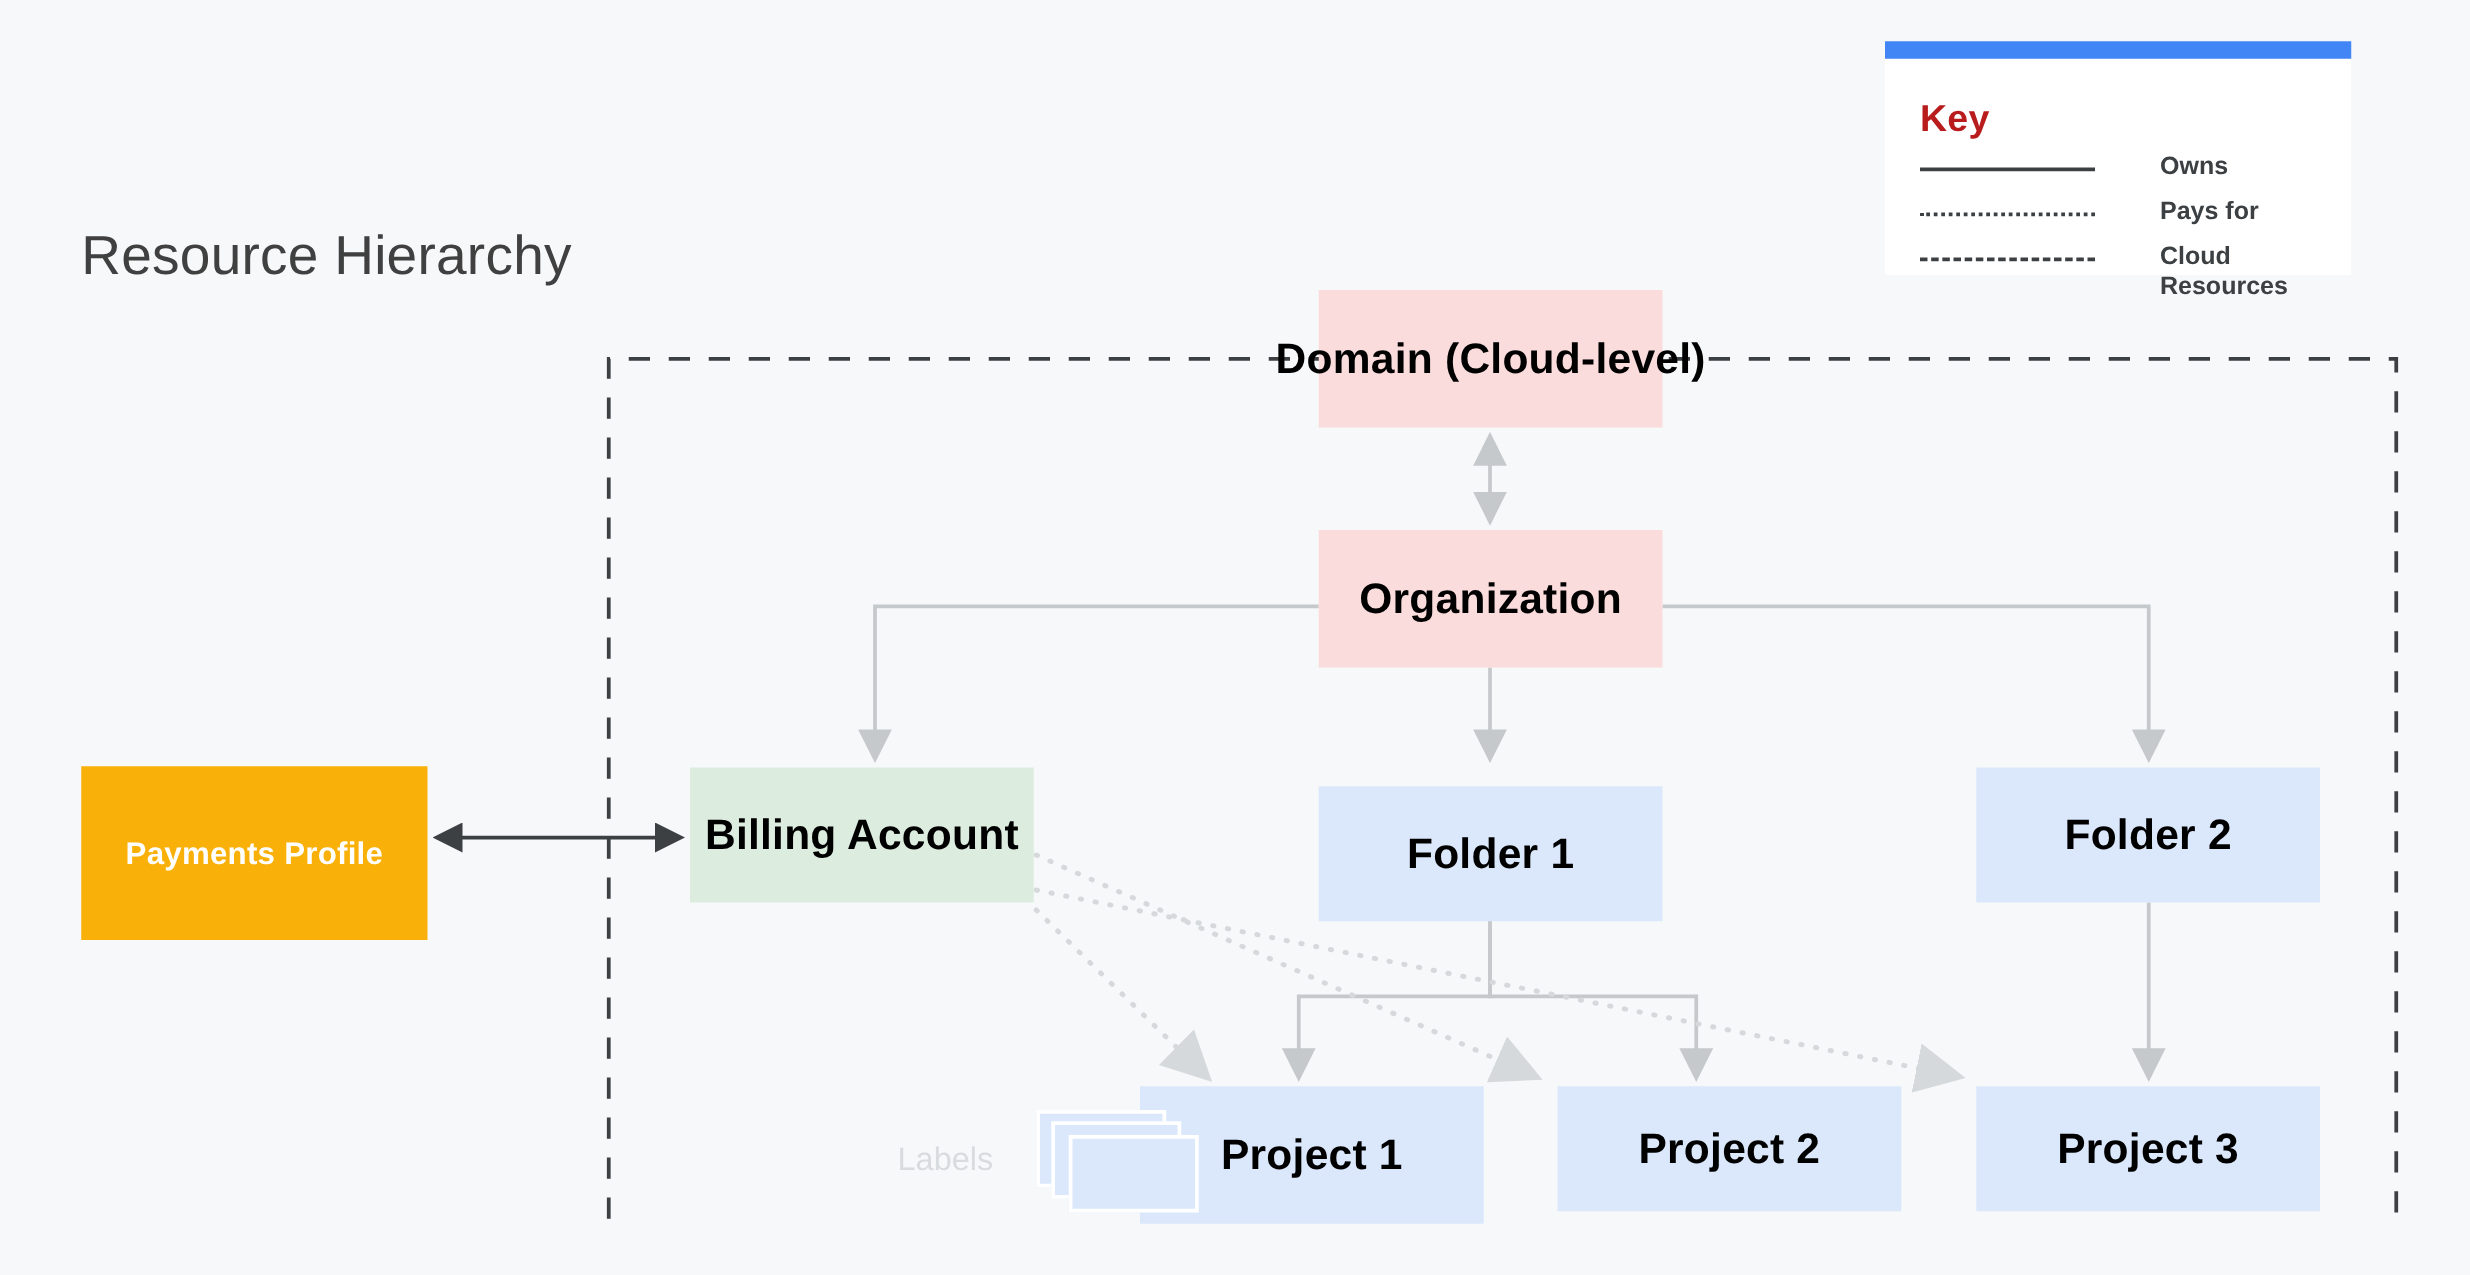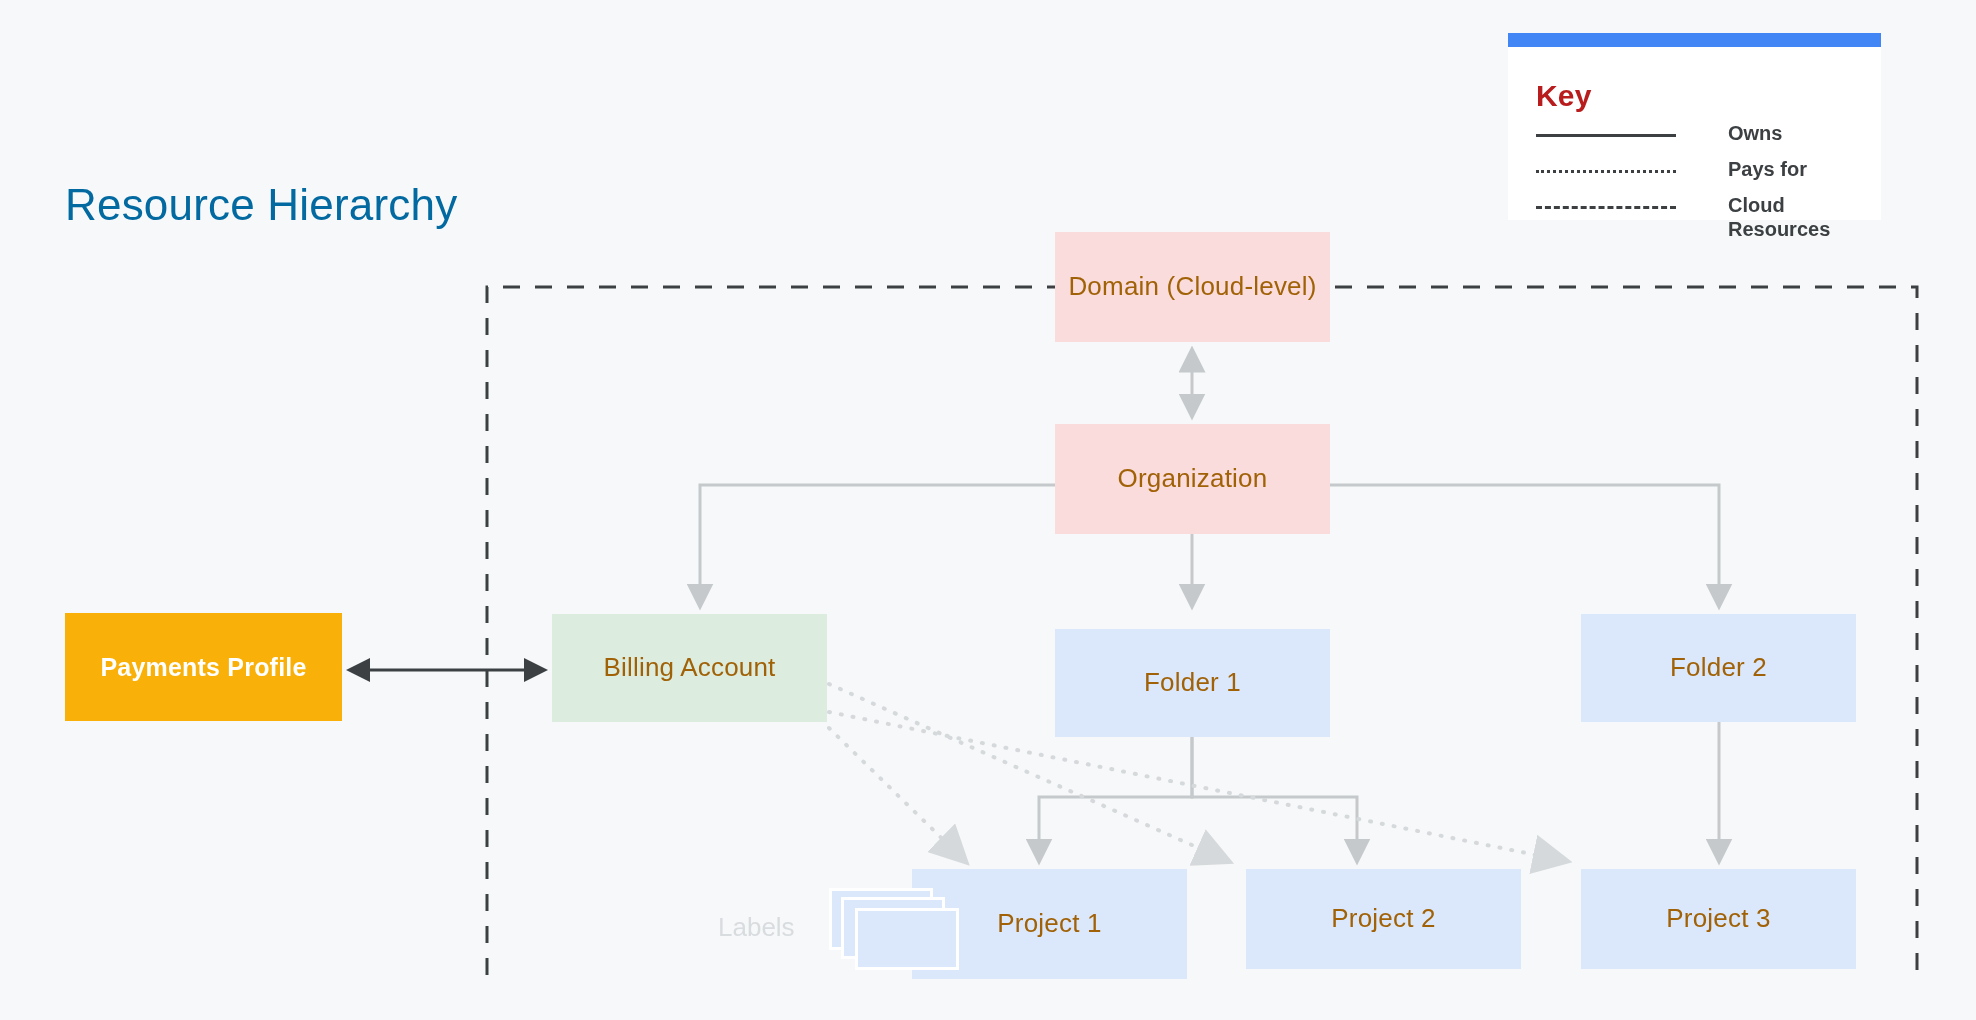--- a/index.html
+++ b/index.html
@@ -32,35 +32,35 @@
     pointer-events: none;
   }
 
   
   .page-title {
     position: absolute;
     left: 65px;
     top: 180px;
     font-size: 44px;
     font-weight: 400;
-    color: #0369a1;
+    color: #404040;
     letter-spacing: 0.2px;
     white-space: nowrap;
   }
 
   
   .node {
     position: absolute;
     box-sizing: border-box;
     display: flex;
     align-items: center;
     justify-content: center;
-    font-size: 26px;
-    font-weight: 400;
-    color: #a16207;
+    font-size: 34px;
+    font-weight: 700;
+    color: #000000;
     text-align: center;
     letter-spacing: 0.2px;
     line-height: 1.2;
     white-space: nowrap;
   }
   .node.pink   { background: #fadcdc; }
   .node.blue   { background: #dbe7fb; }
   .node.green  { background: #dcecdf; }
   .node.amber  {
     background: #f9b008;
@@ -71,21 +71,21 @@
 
   
   #node-domain        { left: 1055px; top: 232px; width: 275px; height: 110px; }
   #node-organization  { left: 1055px; top: 424px; width: 275px; height: 110px; }
   #node-billing       { left: 552px;  top: 614px; width: 275px; height: 108px; }
   #node-folder1       { left: 1055px; top: 614px; width: 275px; height: 108px; margin-top: 15px; }
   #node-folder2       { left: 1581px; top: 614px; width: 275px; height: 108px; }
   #node-project1      { left: 912px;  top: 869px; width: 275px; height: 110px; }
   #node-project2      { left: 1246px; top: 869px; width: 275px; height: 100px; }
   #node-project3      { left: 1581px; top: 869px; width: 275px; height: 100px; }
-  #node-payments      { left: 65px;   top: 613px; width: 277px; height: 108px; }
+  #node-payments      { left: 65px;   top: 613px; width: 277px; height: 139px; }
 
   
   .labels-text {
     position: absolute;
     left: 718px;
     top: 912px;
     font-size: 26px;
     color: #d9dcdf;
     white-space: nowrap;
   }

